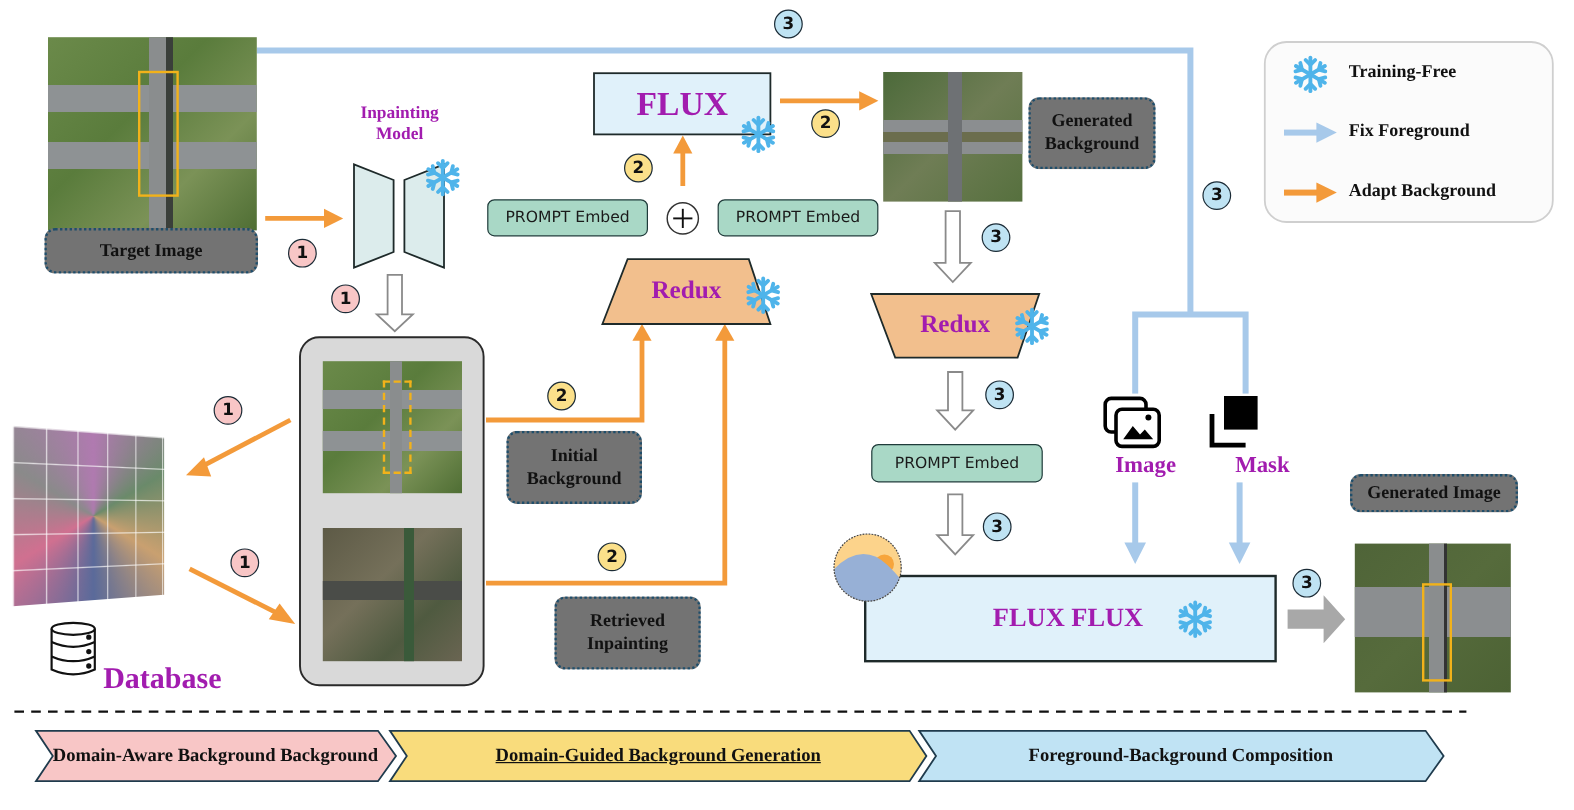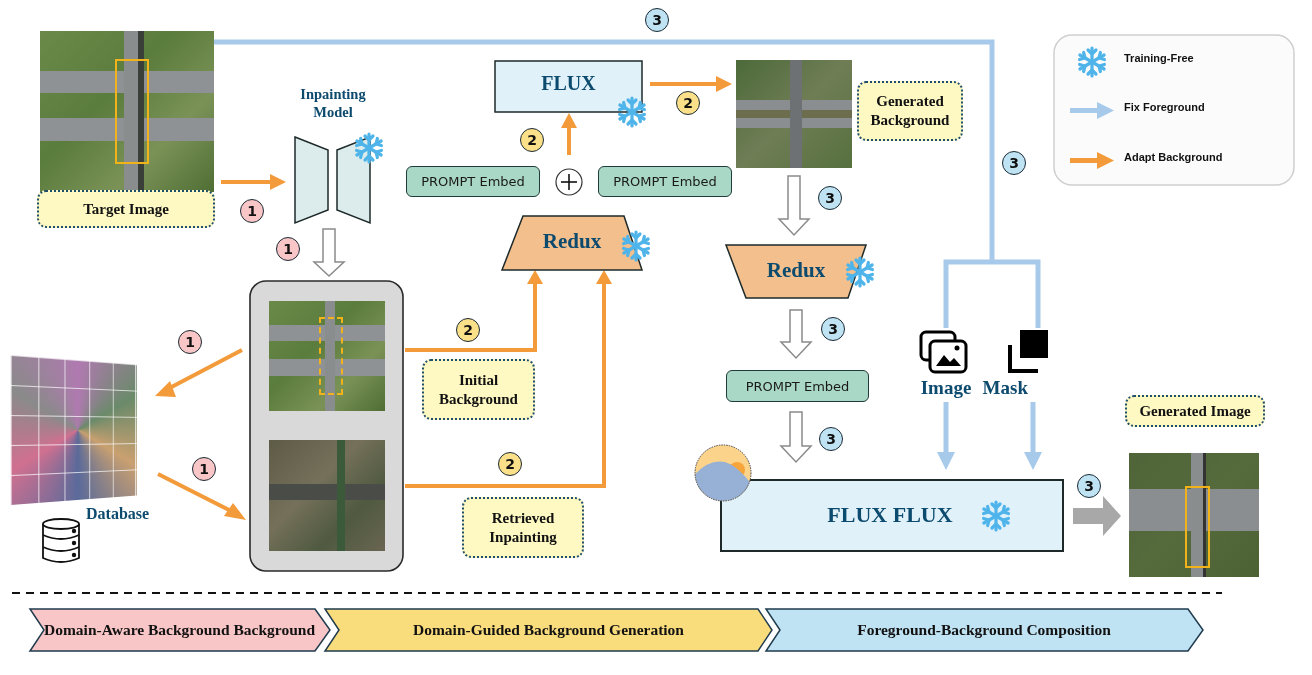--- a/index.html
+++ b/index.html
@@ -1,36 +1,36 @@
 <!DOCTYPE html>
 <html><head>
 <meta charset="utf-8">
 <style>
   html, body { margin:0; padding:0; background:#ffffff; }
   body { width:1312px; height:675px; position:relative; overflow:hidden;
          font-family:"Liberation Serif", serif; }
   #canvas { position:absolute; left:0; top:0; width:1312px; height:675px; }
   .abs { position:absolute; }
-  .serif-b { font-family:"Liberation Serif", serif; font-weight:bold; color:#0c4a6e; }
-  .dotted-label { position:absolute; border:2px dotted #1f4e6b; border-radius:9px; background:#fef9c3;
+  .serif-b { font-family:"Liberation Serif", serif; font-weight:bold; color:#a21caf; }
+  .dotted-label { position:absolute; border:2px dotted #1f4e6b; border-radius:9px; background:#737373;
      display:flex; align-items:center; justify-content:center; text-align:center;
      font-family:"Liberation Serif", serif; font-weight:bold; font-size:15px; line-height:19px; color:#111; }
   .prompt { position:absolute; background:#a9d8c6; border:1.5px solid #1f3b3a; border-radius:6px;
      display:flex; align-items:center; justify-content:center;
      font-family:"DejaVu Sans", sans-serif; font-size:13px; color:#1a1a1a; }
   .badge { position:absolute; width:24px; height:24px; border-radius:50%; border:1.5px solid #1b2b36;
      display:flex; align-items:center; justify-content:center;
      font-family:"DejaVu Sans", sans-serif; font-weight:bold; font-size:14px; color:#111; box-sizing:border-box; }
   .b1 { background:#f8c6c6; }
   .b2 { background:#fbe08a; }
   .b3 { background:#bfe3f3; }
   .thumb { position:absolute; overflow:hidden; }
   .stage { position:absolute; height:40px; display:flex; align-items:center; justify-content:center;
      font-family:"Liberation Serif", serif; font-weight:bold; font-size:15.5px; color:#111; }
-  .legend-text { position:absolute; font-family:Liberation Sans, sans-serif; font-weight:bold; font-size:11px; color:#111; }
+  .legend-text { position:absolute; font-family:Liberation Serif, serif; font-weight:bold; font-size:15px; color:#111; }
 </style>
 </head>
 <body>
 
 <svg id="canvas" width="1312" height="675" viewBox="0 0 1312 675">
   <defs>
     <g id="snow">
       <g stroke="#4fb4ea" stroke-width="3.2" stroke-linecap="round" fill="none">
         <line x1="0" y1="-14" x2="0" y2="14"></line>
         <line x1="-12.1" y1="-7" x2="12.1" y2="7"></line>
@@ -190,34 +190,34 @@
 
 <div class="thumb" style="left:12px;top:360px;width:132px;height:140px;transform:perspective(300px) rotateY(18deg);
        background:
        linear-gradient(90deg, rgba(255,255,255,0.7) 0 1px, transparent 1px 26px) 0 0/26px 100%,
        linear-gradient(180deg, rgba(255,255,255,0.7) 0 1px, transparent 1px 28px) 0 0/100% 28px,
        conic-gradient(from 0deg,#b07ab0,#6a8a6a,#c9a070,#5a6a9a,#d07090,#8a8a8a,#b07ab0);"></div>
 
 <div class="dotted-label" style="left:37px;top:190px;width:174px;height:34px;">Target Image</div>
 <div class="abs serif-b" style="left:291px;top:85px;width:84px;font-size:14.5px;line-height:18px;text-align:center;">Inpainting Model</div>
 
-<div class="abs serif-b" style="left:495px;top:72px;width:147px;text-align:center;font-size:20px;">FLUX</div>
+<div class="abs serif-b" style="left:495px;top:72px;width:147px;text-align:center;font-size:28px;">FLUX</div>
 <div class="prompt" style="left:406px;top:166px;width:132px;height:29px;">PROMPT Embed</div>
 <div class="prompt" style="left:598px;top:166px;width:132px;height:29px;">PROMPT Embed</div>
 <div class="abs serif-b" style="left:502px;top:229px;width:140px;text-align:center;font-size:21px;">Redux</div>
 <div class="dotted-label" style="left:857px;top:81px;width:102px;height:56px;">Generated Background</div>
 
 <div class="dotted-label" style="left:422px;top:359px;width:109px;height:57px;">Initial Background</div>
 <div class="dotted-label" style="left:462px;top:497px;width:118px;height:57px;">Retrieved Inpainting</div>
-<div class="abs serif-b" style="left:86px;top:505px;font-size:16px;font-family:Liberation Serif, serif;">Database</div>
+<div class="abs serif-b" style="left:86px;top:552px;font-size:25px;font-family:Liberation Serif, serif;">Database</div>
 
 <div class="abs serif-b" style="left:726px;top:258px;width:140px;text-align:center;font-size:21px;">Redux</div>
 <div class="prompt" style="left:726px;top:370px;width:141px;height:30px;">PROMPT Embed</div>
-<div class="abs serif-b" style="left:912px;top:377px;width:68px;text-align:center;font-size:19px;">Image</div>
-<div class="abs serif-b" style="left:964px;top:377px;width:64px;text-align:right;font-size:19px;">Mask</div>
+<div class="abs serif-b" style="left:912px;top:377px;width:68px;text-align:right;font-size:19px;">Image</div>
+<div class="abs serif-b" style="left:1020px;top:377px;width:64px;text-align:center;font-size:19px;">Mask</div>
 <div class="abs serif-b" style="left:800px;top:502px;width:180px;text-align:center;font-size:22px;">FLUX FLUX</div>
 <div class="dotted-label" style="left:1125px;top:395px;width:136px;height:28px;">Generated Image</div>
 
 <div class="badge b3" style="left:645px;top:8px;">3</div>
 <div class="badge b1" style="left:240px;top:199px;">1</div>
 <div class="badge b1" style="left:276px;top:237px;">1</div>
 <div class="badge b2" style="left:520px;top:128px;">2</div>
 <div class="badge b2" style="left:676px;top:91px;">2</div>
 <div class="badge b3" style="left:818px;top:186px;">3</div>
 <div class="badge b3" style="left:1002px;top:151px;">3</div>
@@ -227,14 +227,14 @@
 <div class="badge b1" style="left:192px;top:457px;">1</div>
 <div class="badge b3" style="left:821px;top:317px;">3</div>
 <div class="badge b3" style="left:819px;top:427px;">3</div>
 <div class="badge b3" style="left:1077px;top:474px;">3</div>
 
 <div class="legend-text" style="left:1124px;top:52px;">Training-Free</div>
 <div class="legend-text" style="left:1124px;top:101px;">Fix Foreground</div>
 <div class="legend-text" style="left:1124px;top:151px;">Adapt Background</div>
 
 <div class="stage" style="left:44px;top:610px;width:271px;">Domain-Aware Background Background</div>
-<div class="stage" style="left:339px;top:610px;width:419px;">Domain-Guided Background Generation</div>
+<div class="stage" style="left:339px;top:610px;width:419px;text-decoration:underline;">Domain-Guided Background Generation</div>
 <div class="stage" style="left:780px;top:610px;width:408px;">Foreground-Background Composition</div>
 
 </body></html>

